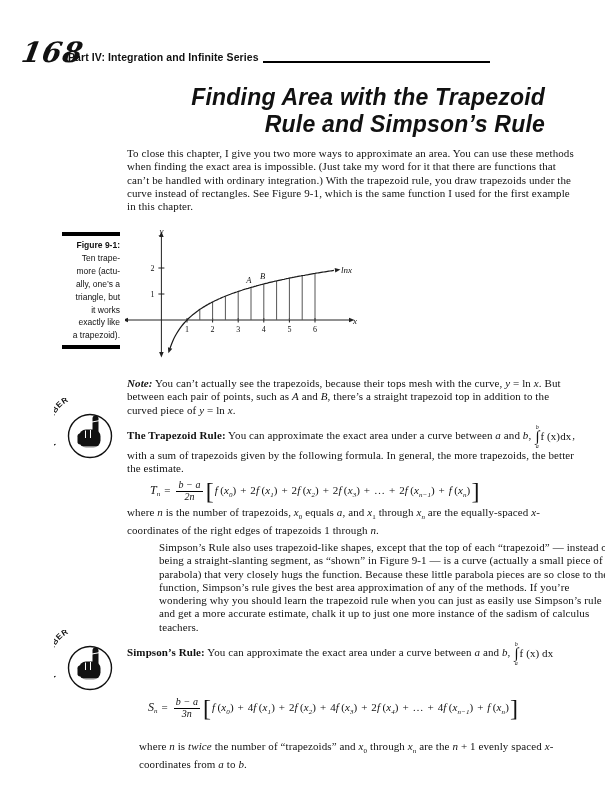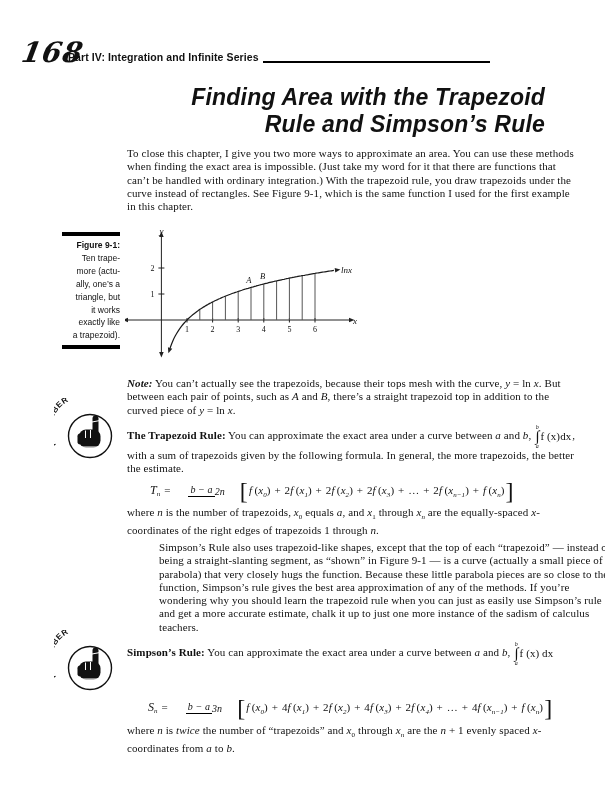--- a/index.html
+++ b/index.html
@@ -19,40 +19,40 @@
 
   
   .body{position:absolute;left:127px;width:452px;margin:0;
         font-size:11px;line-height:13.3px;letter-spacing:0.1px;}
   .p-intro{top:147px;}
   .p-note{top:377px;}
   .p-trap{top:424px;}
   .p-where1{top:506px;}
   .p-simpintro{top:541px;margin-left:32px;}
   .p-simp{top:641px;}
-  .p-where2{top:724px;}
+  .p-where2{top:740px;margin-left:12px;}
   .b{font-weight:bold;}
   .i{font-style:italic;}
   .subs{font-size:7px;vertical-align:-2.5px;}
 
   
   .intwrap{display:inline-flex;align-items:center;vertical-align:middle;margin:0 1px;}
   .intcol{display:inline-flex;flex-direction:column;align-items:center;line-height:1;margin-right:1px;}
   .intup,.intlow{font-size:6px;font-style:italic;line-height:1;}
   .intsign{font-size:15px;line-height:0.85;}
   .intbody{}
 
   
   .formula{position:absolute;font-size:11px;white-space:nowrap;letter-spacing:0.1px;}
   .f-trap{left:150px;top:479px;}
   .f-simp{left:148px;top:696px;}
   .fl{font-size:12px;}
   .eq{margin:0 1px;}
-  .frac{display:inline-flex;flex-direction:row;align-items:flex-end;vertical-align:middle;
-        line-height:1.05;font-size:10px;margin:0 14px;}
+  .frac{display:inline-flex;flex-direction:column;align-items:center;vertical-align:middle;
+        line-height:1.05;font-size:10px;margin:0 2px;}
   .fracnum{border-bottom:1px solid #000;padding:0 2px 0.5px;}
   .fracden{padding-top:0.5px;}
   .bigbr{font-size:24px;vertical-align:middle;display:inline-block;line-height:1;
          font-family:"Liberation Serif",serif;margin:0 1px;}
   .plus{margin:0 1px;}
 
   
   .figcap{position:absolute;left:62px;top:232px;width:58px;text-align:right;
           border-top:4px solid #000;border-bottom:4px solid #000;padding:3px 0;
           font:8.5px/12.9px "Liberation Sans",sans-serif;}

